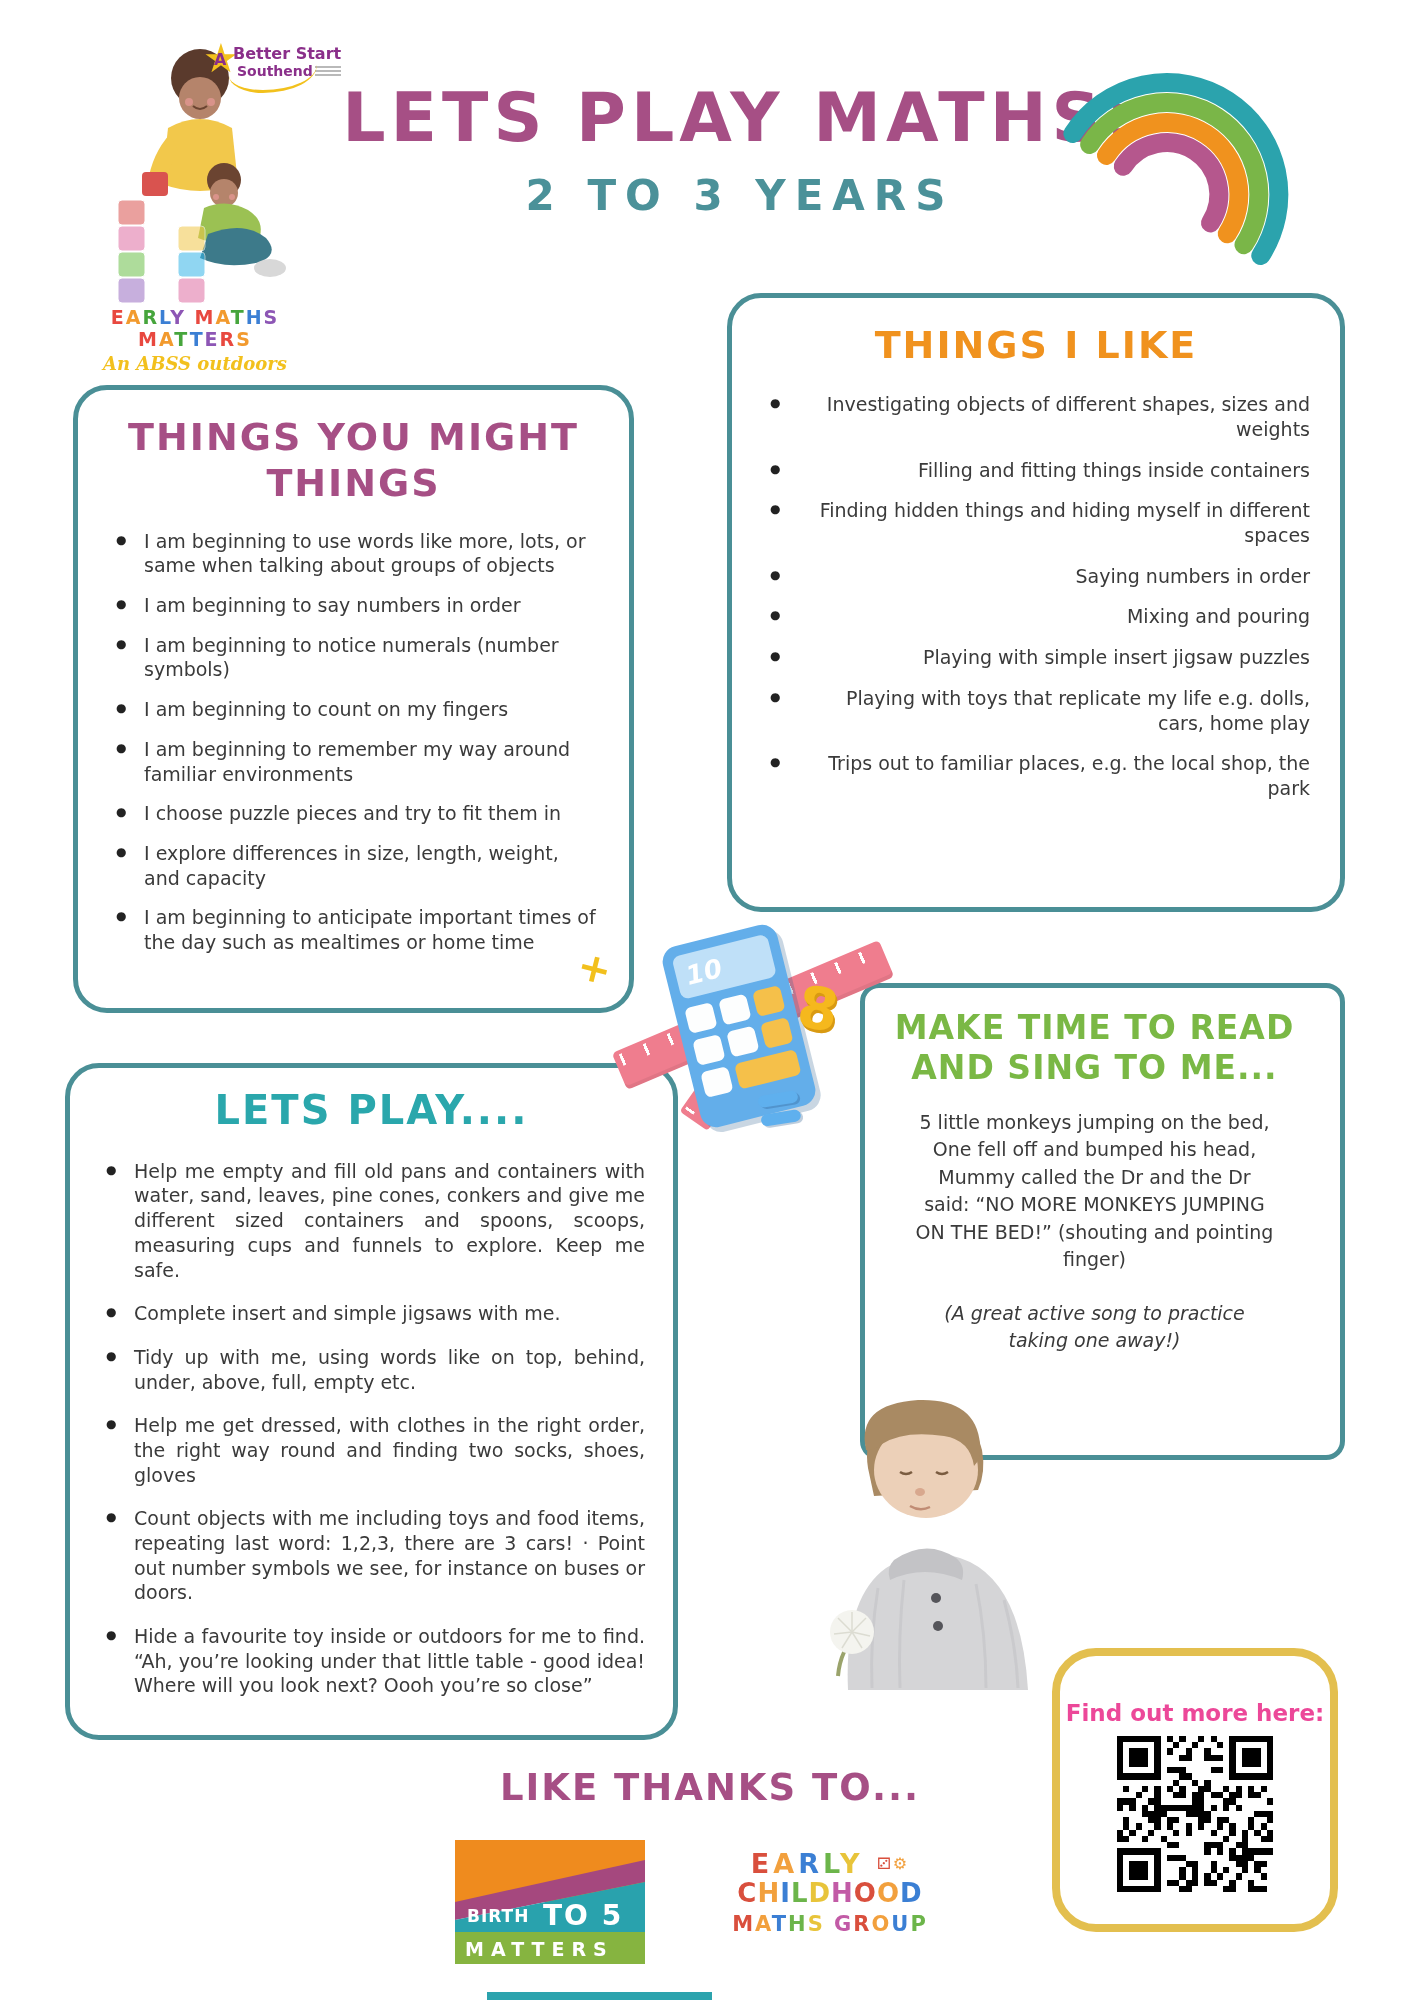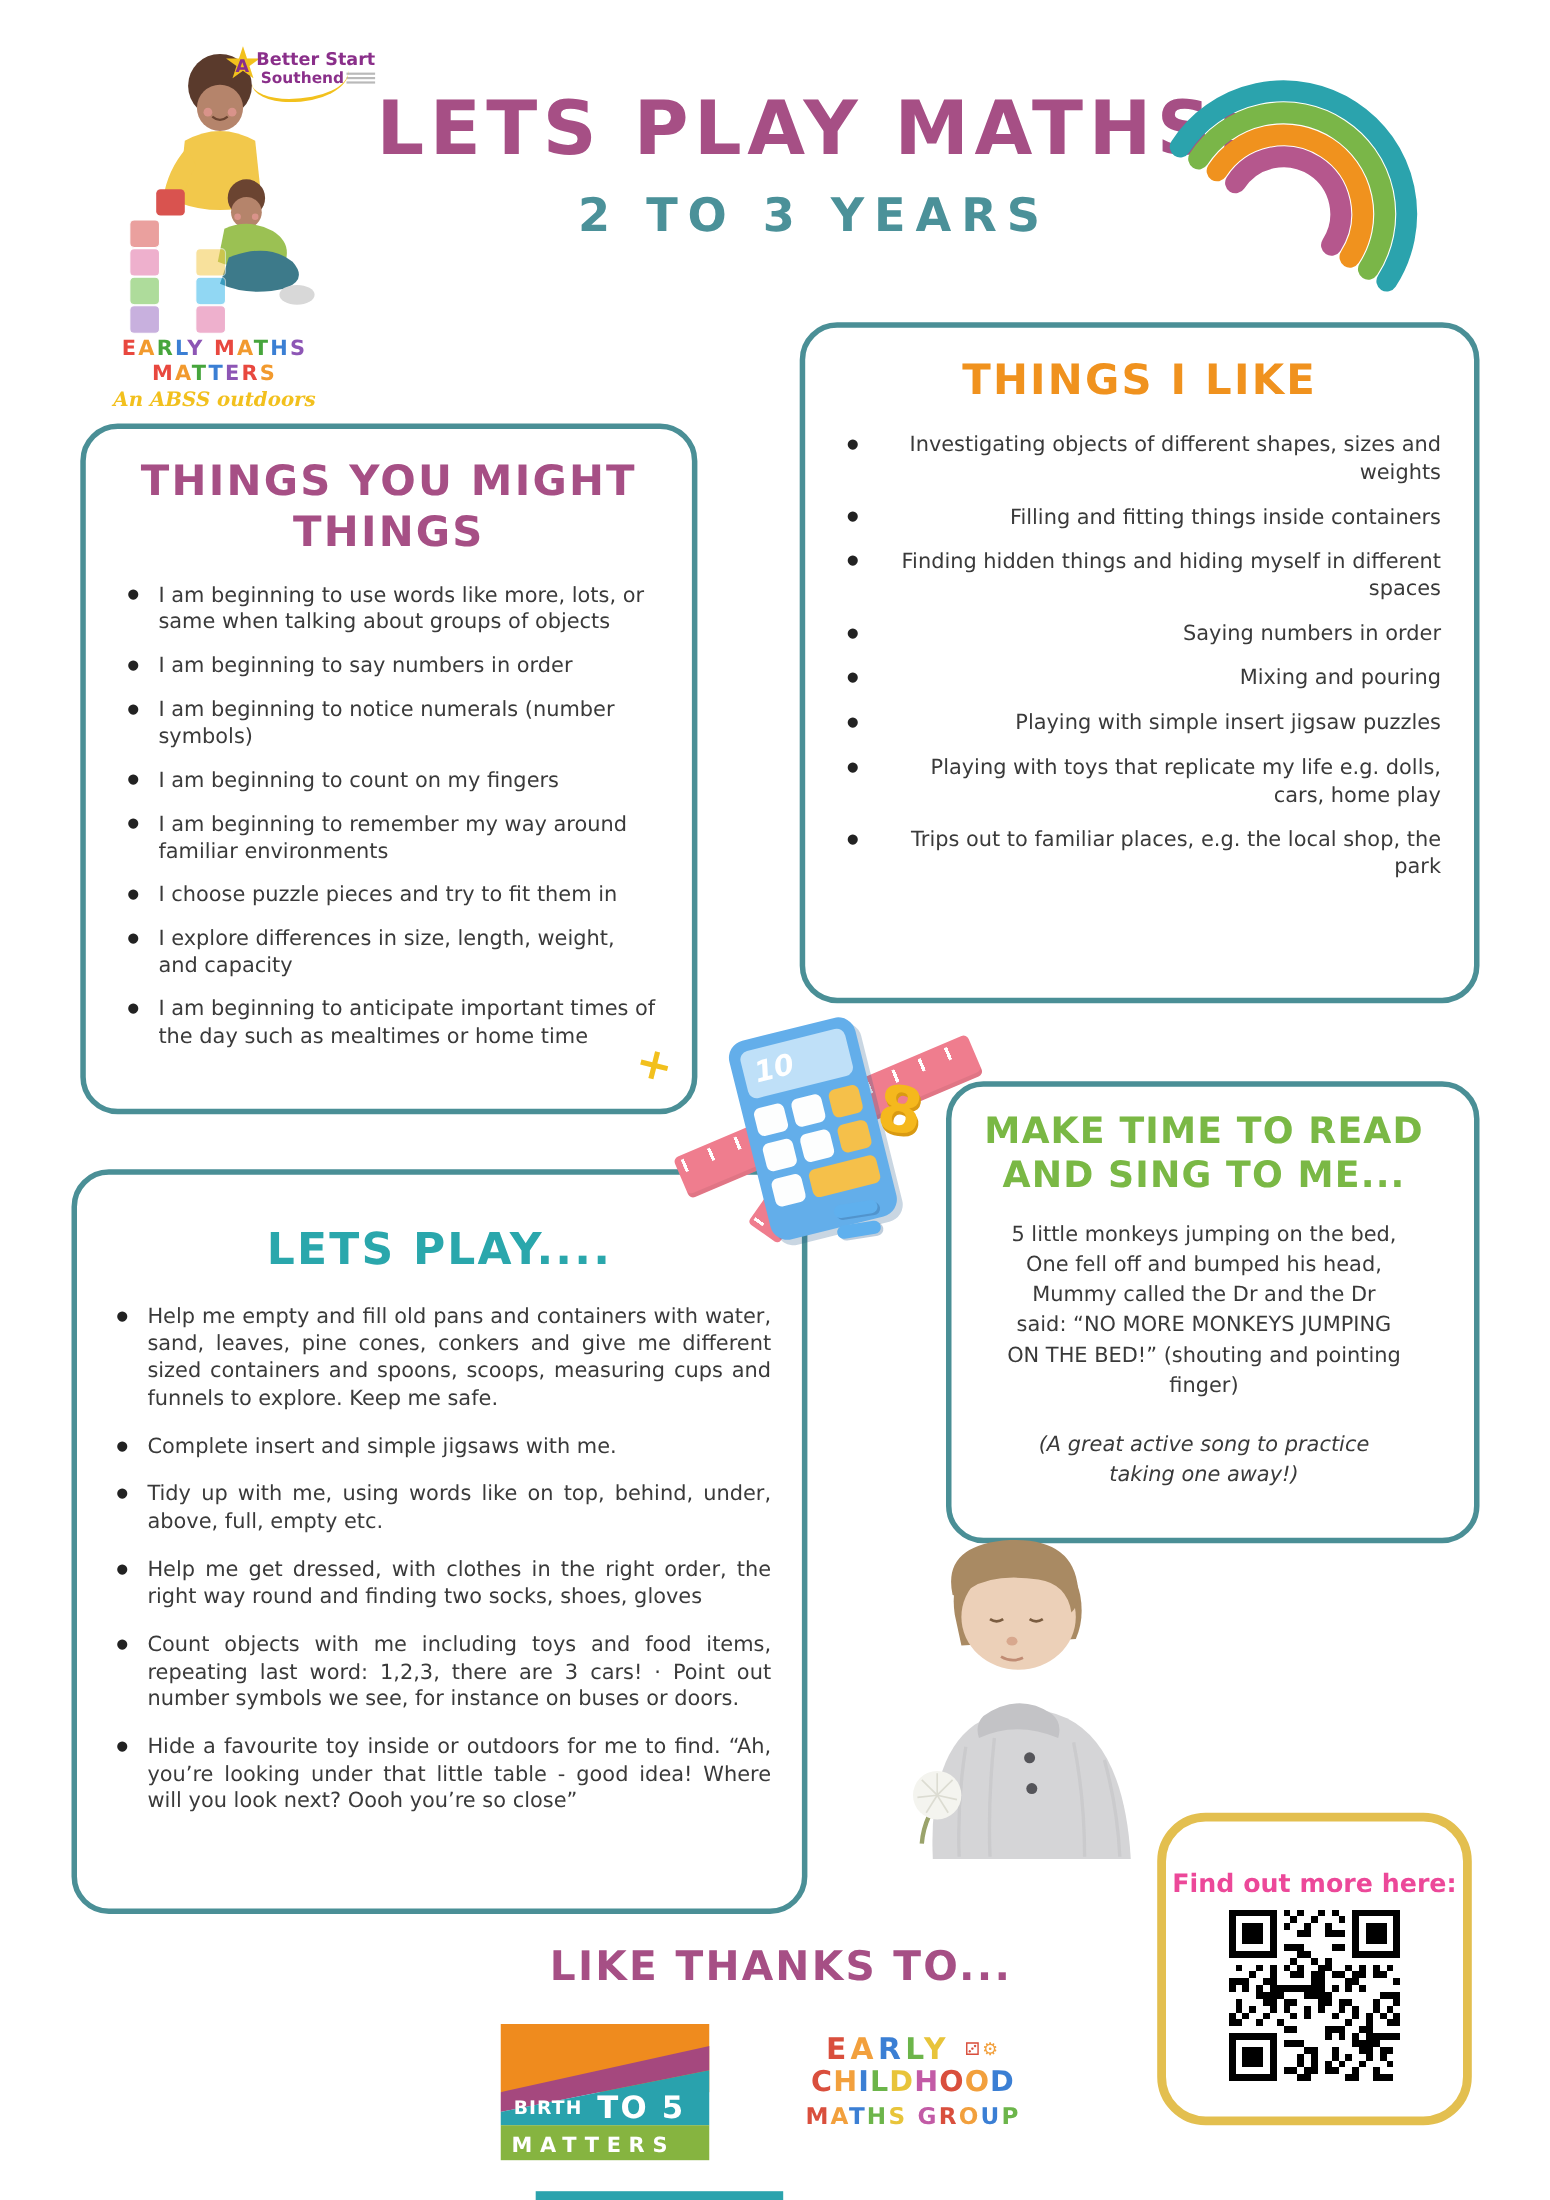--- a/index.html
+++ b/index.html
@@ -37,26 +37,26 @@
   .notice-box{left:73px;top:385px;width:561px;height:628px;padding:22px 30px 0 30px;}
   .notice-box .box-head{font-size:38px;color:#a64f85;margin-top:2px;}
   .notice-box ul{margin-top:22px;}
   .notice-box li{margin-bottom:15px;}
 
   .like-box{left:727px;top:293px;width:618px;height:619px;padding:20px 30px 0 30px;}
   .like-box .box-head{font-size:38px;color:#f0921e;margin-top:4px;}
   .like-box ul{margin-top:24px;}
   .like-box li{margin-bottom:16px;text-align:right;}
 
-  .play-box{left:65px;top:1063px;width:669px;height:677px;padding:38px 28px 0 28px;}
+  .play-box{left:65px;top:1063px;width:613px;height:677px;padding:12px 28px 0 28px;}
   .play-box .box-head{font-size:40px;color:#2aa7ac;margin-top:6px;}
   .play-box ul{margin-top:24px;}
   .play-box li{margin-bottom:19px;text-align:justify;}
 
-  .read-box{left:860px;top:983px;width:485px;height:420px;padding:20px 42px 0 26px;}
+  .read-box{left:860px;top:983px;width:485px;height:477px;padding:20px 42px 0 26px;border-radius:19px;}
   .read-box .box-head{font-size:33px;color:#7ab845;letter-spacing:1px;}
   .song{margin-top:20px;text-align:center;font-size:19px;line-height:1.45;}
   .note{margin-top:26px;text-align:center;font-size:19px;font-style:italic;line-height:1.45;}
 
   
   .calc-wrap{left:560px;top:905px;width:310px;height:250px;z-index:6;}
   .ruler{position:absolute;left:48px;top:90px;width:290px;height:40px;background:#ef7d8e;border-radius:5px;
          transform:rotate(-23deg);box-shadow:inset 0 -4px 0 rgba(0,0,0,.06);}
   .ruler .ticks{position:absolute;left:6px;top:4px;right:6px;height:12px;
          background:repeating-linear-gradient(90deg,#fff 0 3px,transparent 3px 26px);}

